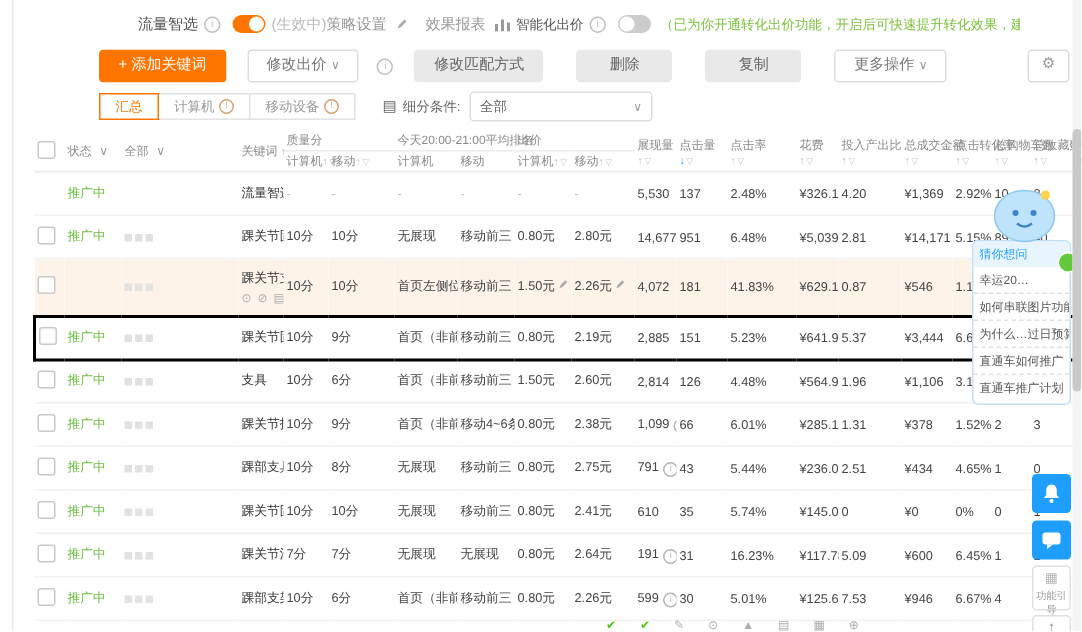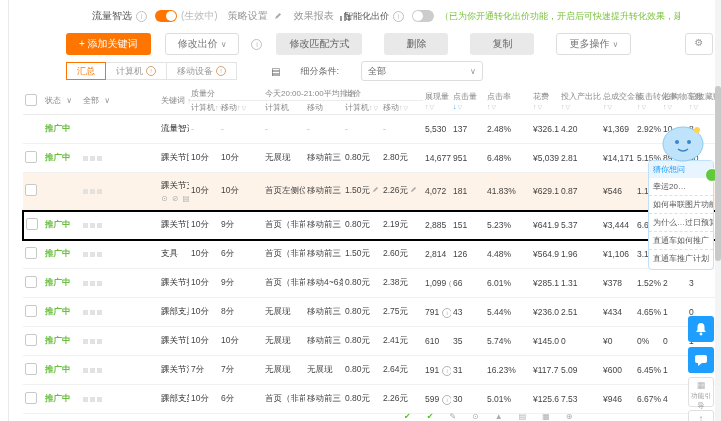--- a/index.html
+++ b/index.html
@@ -8,37 +8,37 @@
   .vline{position:absolute;left:8px;top:0;width:1px;height:421px;background:#e9e9e9;}
   
   .tb-left{position:absolute;left:92px;top:8px;height:16px;display:flex;align-items:center;font-size:10px;color:#555;white-space:nowrap;}
   .tb-right{position:absolute;left:344px;top:8px;width:336px;height:16px;display:flex;align-items:center;font-size:9px;white-space:nowrap;overflow:hidden;}
   .ic-info{display:inline-block;width:9px;height:9px;border:1px solid #bfbfbf;border-radius:50%;
            color:#bfbfbf;font-size:7px;line-height:9px;text-align:center;margin:0 4px;flex:0 0 auto;}
   .toggle{display:inline-block;width:22px;height:12px;border-radius:6px;position:relative;margin:0 4px;flex:0 0 auto;}
   .toggle .knob{position:absolute;top:1px;width:10px;height:10px;border-radius:50%;background:#fff;}
   .toggle.on{background:#ff7500;} .toggle.on .knob{right:1px;}
   .toggle.off{background:#ccc;} .toggle.off .knob{left:1px;}
-  .muted{color:#bbb;margin-right:10px;}
+  .muted{color:#bbb;}
   .tb-item{color:#999;margin-right:6px;}
   .mini-svg{margin-right:12px;flex:0 0 auto;}
   .tip-green{color:#7ac23c;margin-left:2px;}
   
   .toolbar{position:absolute;left:66px;top:32px;right:8px;height:24px;display:flex;align-items:center;}
   .btn{font-size:10px;height:22px;line-height:20px;padding:0 12px;border-radius:3px;border:1px solid transparent;
        box-sizing:border-box;white-space:nowrap;}
   .btn-orange{background:#ff7500;color:#fff;margin-right:14px;}
   .btn-white{background:#fff;border-color:#ddd;color:#777;margin-right:8px;}
   .btn-grey{background:#e9e9e9;color:#666;margin-right:22px;min-width:64px;text-align:center;}
   .caret{font-size:8px;color:#999;margin-left:3px;}
   .tool-right{margin-left:auto;display:flex;}
   .sq-btn{width:26px;height:20px;border:1px solid #ddd;border-radius:3px;background:#fff;color:#999;
           font-size:10px;text-align:center;line-height:18px;margin-left:8px;}
   
-  .filterbar{position:absolute;left:66px;top:61px;height:20px;display:flex;align-items:center;font-size:9px;gap:16px;}
+  .filterbar{position:absolute;left:66px;top:61px;height:20px;display:flex;align-items:center;font-size:9px;}
   .seg{display:flex;}
   .seg-item{height:18px;line-height:16px;padding:0 10px;border:1px solid #e3e3e3;box-sizing:border-box;color:#999;background:#fff;display:flex;align-items:center;}
   .seg-item.active{border-color:#ff7500;color:#ff7500;z-index:2;}
   .seg-item + .seg-item{margin-left:-1px;}
   .seg-info{display:inline-block;width:8px;height:8px;border:1px solid #d9a370;border-radius:50%;color:#d9a370;
             font-size:6px;line-height:8px;text-align:center;margin-left:3px;}
   .fl-icon{color:#666;font-size:10px;margin:0 4px 0 18px;}
   .fl-label{color:#666;margin-right:6px;}
   .select{width:108px;height:18px;border:1px solid #ddd;border-radius:3px;display:flex;align-items:center;
           justify-content:space-between;padding:0 6px;color:#666;background:#fff;}
@@ -52,21 +52,21 @@
   .arrow{color:#b9b9b9;font-size:7px;} .arrow.active{color:#1e9fff;}
   .funnel{color:#c9c9c9;font-size:6px;margin-left:1px;}
   td{font-size:8.5px;color:#444;padding:1px 2px;border-bottom:1px solid #f1f1f1;vertical-align:middle;
      white-space:nowrap;overflow:hidden;}
   tbody tr{height:29px;}
   tr.row-hover{height:38px;background:#fdf3e8;}
   tr.row-target td{border-top:2px solid #000;border-bottom:2px solid #000;}
   tr.row-target td:first-child{border-left:2px solid #000;}
   tr.row-target td:last-child{border-right:2px solid #000;}
   .cb{display:inline-block;width:10px;height:10px;border:1px solid #c9c9c9;border-radius:2px;background:#fff;}
-  .status-green{color:#6abf40;font-weight:bold;}
+  .status-green{color:#6abf40;}
   .tagdot{display:inline-block;width:5px;height:5px;background:#e2e2e2;margin-right:2px;}
   .kw-text{color:#333;}
   .hover-icons{margin-top:2px;color:#b0b0b0;font-size:8px;letter-spacing:4px;}
   .rank-ic{color:#b5b5b5;font-size:7px;margin-left:2px;}
   .flag{display:inline-block;width:8px;height:8px;border:1px solid #b5b5b5;border-radius:50%;color:#b5b5b5;
         font-size:6px;line-height:8px;text-align:center;margin-left:3px;}
   .dash{color:#bbb;}
   
   .mascot{position:absolute;right:16px;top:124px;z-index:6;}
   .help-panel{position:absolute;right:7px;top:160px;width:66px;background:#fff;border:1px solid #bfe0f8;

